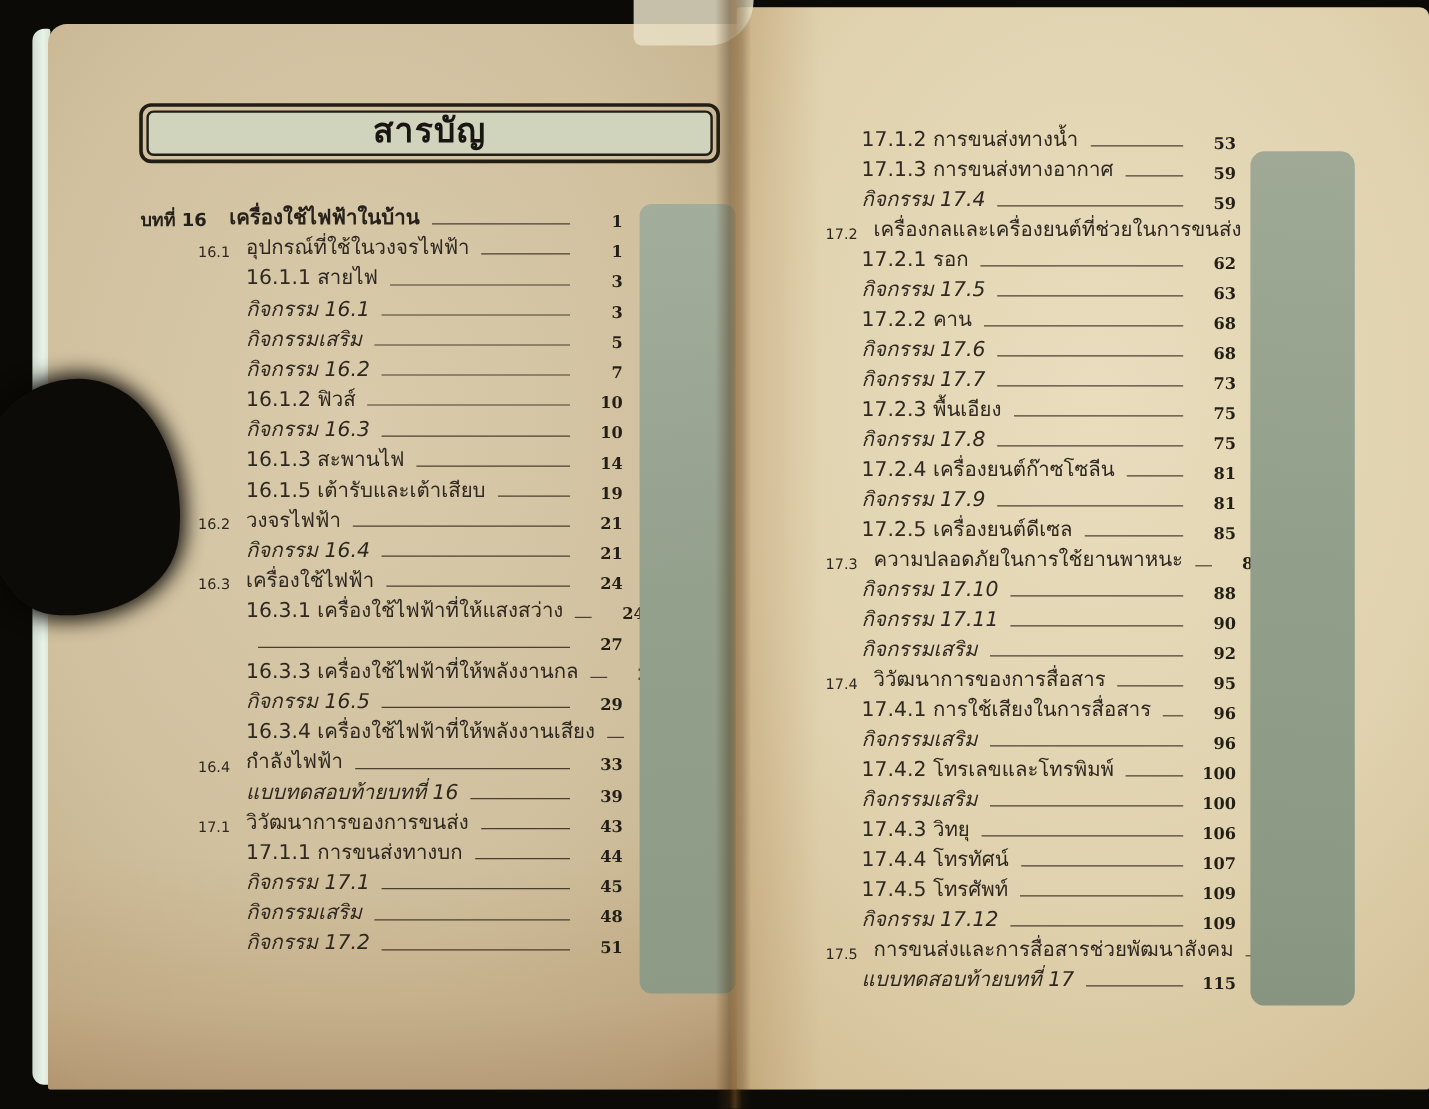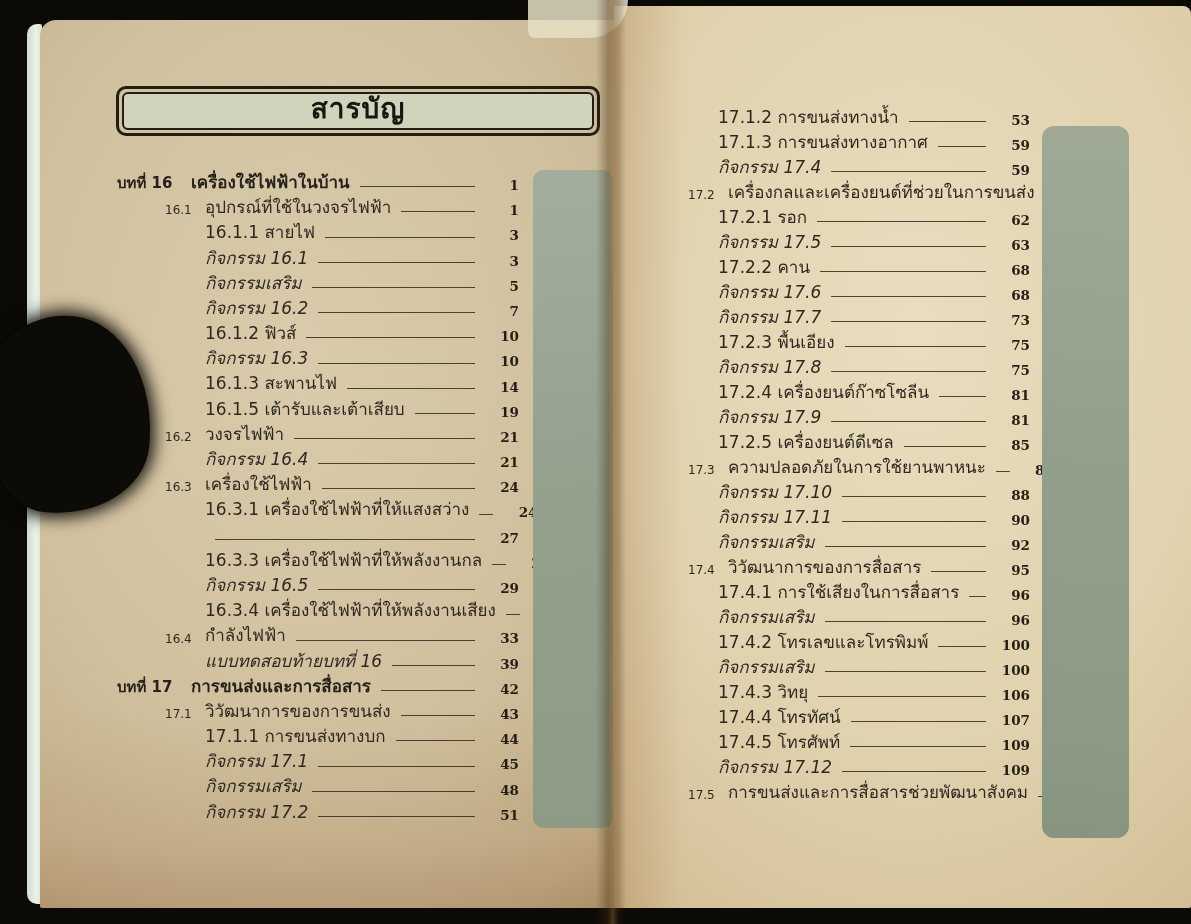--- a/index.html
+++ b/index.html
@@ -220,26 +220,20 @@
           <span class="secnum">16.4</span>
           <span class="lbl">กำลังไฟฟ้า</span>
           <span class="leader"></span>
           <span class="pageno">33</span>
         </div>
         <div class="row activity">
           <span class="lbl">แบบทดสอบท้ายบทที่  16</span>
           <span class="leader"></span>
           <span class="pageno">39</span>
         </div>
-        <div class="row chapter">
-          <span class="chapnum">บทที่ 17</span>
-          <span class="lbl">การขนส่งและการสื่อสาร</span>
-          <span class="leader"></span>
-          <span class="pageno">42</span>
-        </div>
         <div class="row section">
           <span class="secnum">17.1</span>
           <span class="lbl">วิวัฒนาการของการขนส่ง</span>
           <span class="leader"></span>
           <span class="pageno">43</span>
         </div>
         <div class="row sub">
           <span class="lbl">17.1.1  การขนส่งทางบก</span>
           <span class="leader"></span>
           <span class="pageno">44</span>
@@ -400,20 +394,25 @@
         <div class="row activity">
           <span class="lbl">กิจกรรม  17.12</span>
           <span class="leader"></span>
           <span class="pageno">109</span>
         </div>
         <div class="row section">
           <span class="secnum">17.5</span>
           <span class="lbl">การขนส่งและการสื่อสารช่วยพัฒนาสังคม</span>
           <span class="leader"></span>
           <span class="pageno"></span>
+        </div>
+        <div class="row activity">
+          <span class="lbl">แบบทดสอบท้ายบทที่  17</span>
+          <span class="leader"></span>
+          <span class="pageno">115</span>
         </div>
       </div>
   </div>
 
   <div class="band band-left"></div>
   <div class="band band-right"></div>
 
   <div class="top-curl"></div>
   <div class="gutter"></div>
   <div class="dark-thumb"></div>

